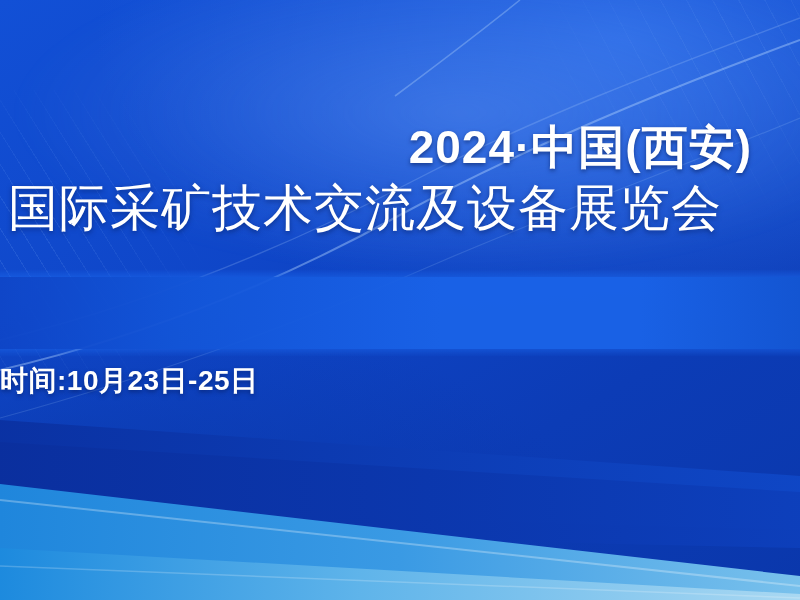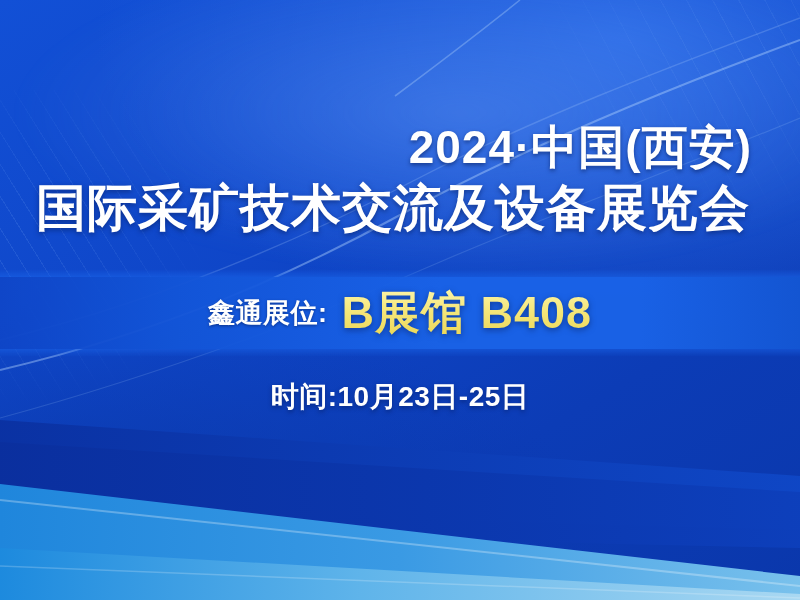--- a/index.html
+++ b/index.html
@@ -80,24 +80,23 @@
     font-size:46px;line-height:1;
     font-weight:bold;
     letter-spacing:1px;
     white-space:nowrap;
     text-shadow:0 2px 4px rgba(3,22,78,.55);
   }
   .line-title{
     position:absolute;left:8px;right:22px;top:182px;
     color:#ffffff;
     font-size:50px;line-height:1.04;
-    font-weight:bold;
+    font-weight:normal;
     letter-spacing:1px;
     white-space:nowrap;
-    text-align:center;
     text-shadow:0 2px 5px rgba(3,22,78,.5);
   }
 
   .booth-row{
     position:absolute;left:0;right:0;top:281px;height:64px;
     display:flex;align-items:center;justify-content:center;
     gap:14px;
     white-space:nowrap;
   }
   .booth-label{
@@ -108,22 +107,22 @@
   .booth-value{
     font-size:45px;font-weight:bold;letter-spacing:1px;
     color:#f3e77c;
     background:linear-gradient(180deg,#fdf7b4 0%,#f6e87e 42%,#e9d44e 100%);
     -webkit-background-clip:text;background-clip:text;
     -webkit-text-fill-color:transparent;
     filter:drop-shadow(0 2px 3px rgba(3,22,78,.5));
   }
 
   .meta-row{
-    position:absolute;left:0;right:0;top:378px;
-    display:flex;align-items:center;justify-content:center;
+    position:absolute;left:0;right:0;top:362px;
+    display:flex;align-items:center;
     gap:22px;
     color:#ffffff;
     font-size:28px;font-weight:bold;letter-spacing:.5px;
     white-space:nowrap;
     text-shadow:0 2px 4px rgba(3,22,78,.5);
   }
   .meta-item{display:inline-block;}
 </style>
 </head>
 <body>
@@ -182,23 +181,19 @@
       <path d="M0,186 L800,218" fill="none" stroke="rgba(255,255,255,.20)" stroke-width="1.5"></path>
     </svg>
   </div>
 
   <div class="content">
 
     <div class="line-year">2024·中国(西安)</div>
 
     <div class="line-title">国际采矿技术交流及设备展览会</div>
 
-    <div class="booth-row">
-      <span class="booth-label">鑫通展位:</span>
-      <span class="booth-value">B展馆 B408</span>
-    </div>
 
     <div class="meta-row">
       <span class="meta-item">时间:10月23日-25日</span>
     </div>
 
   </div>
 </div>
 
 </body></html>

